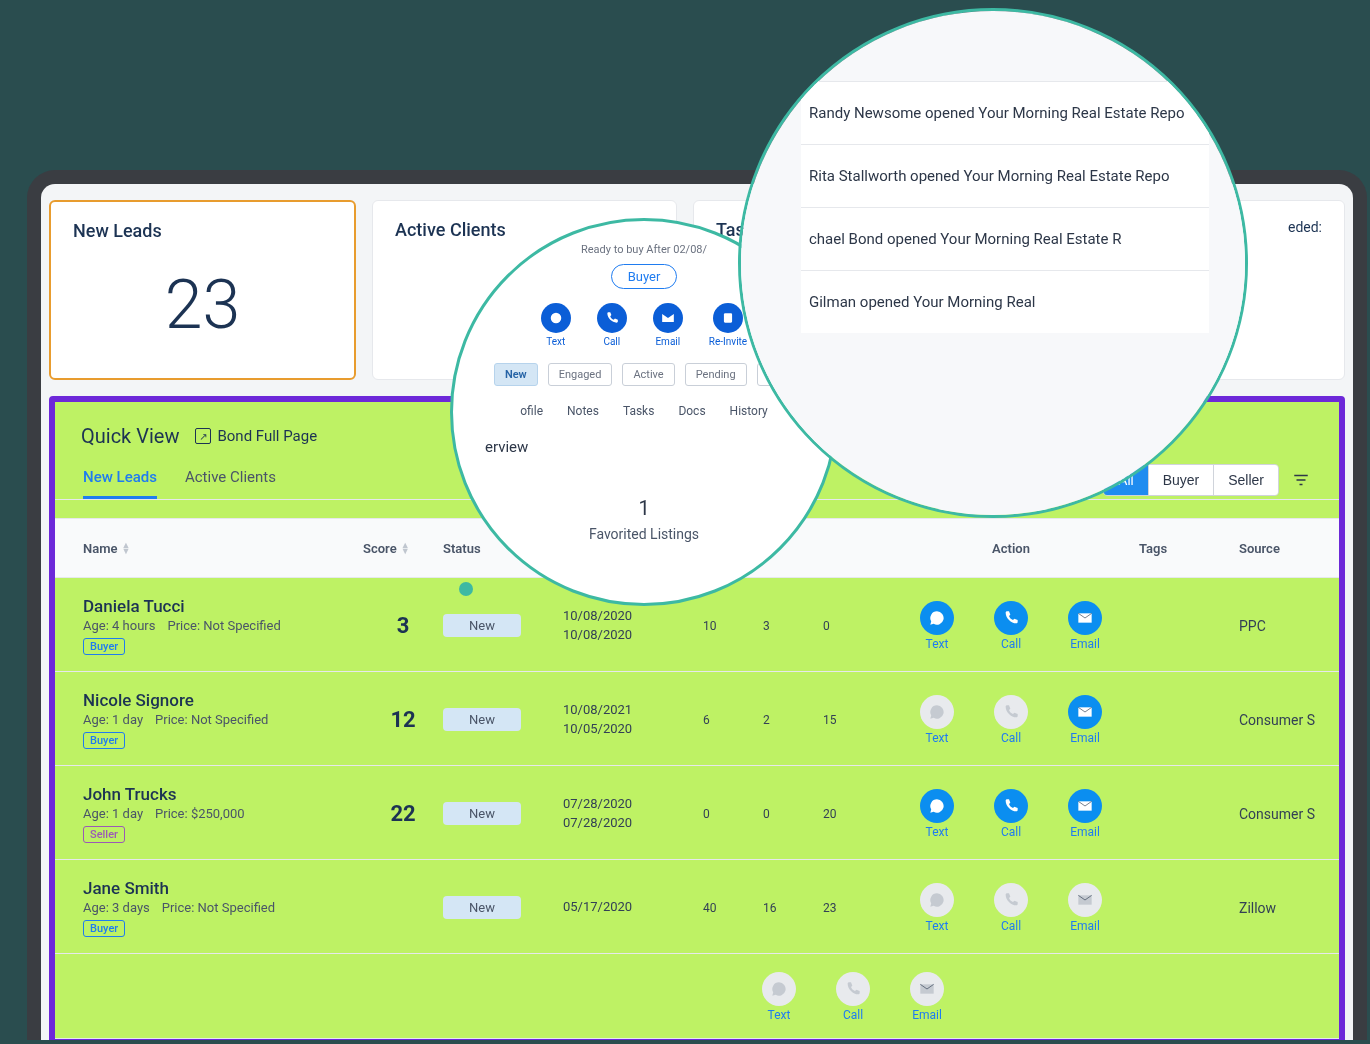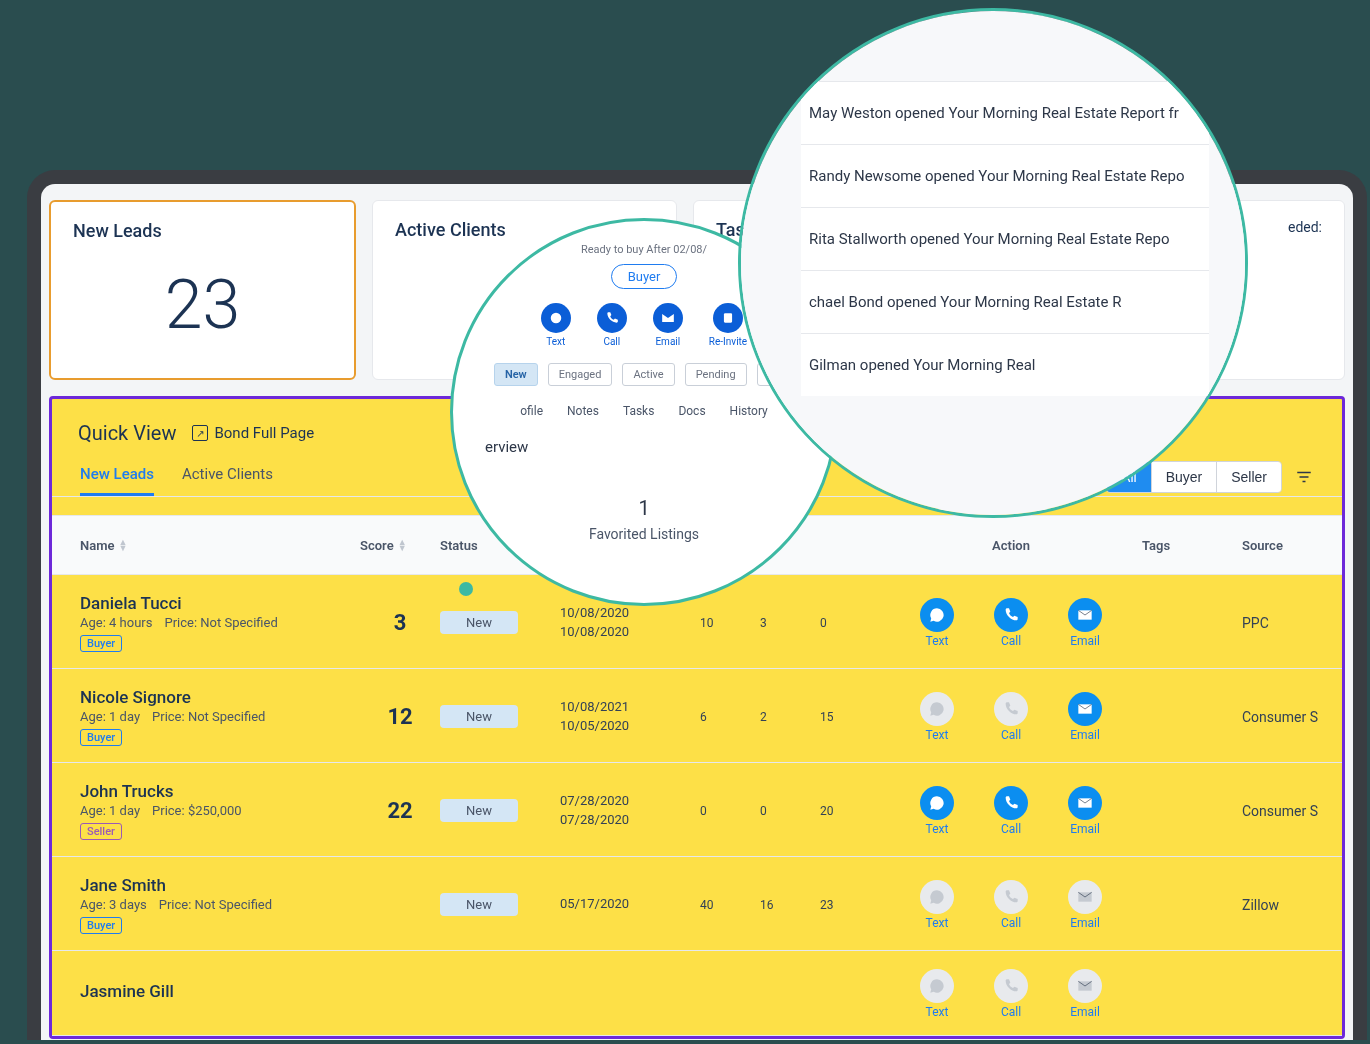--- a/index.html
+++ b/index.html
@@ -33,23 +33,23 @@
     border-radius: 6px;
     border: 1px solid #e6e8ec;
     flex: 1;
     padding: 18px 22px 30px 22px;
     min-height: 180px;
   }
   .card.highlight { border: 2px solid #e89c2e; }
   .card-title { font-size: 18px; color: #1c3353; font-weight: 500; }
   .card-value { font-size: 68px; color: #1c3353; font-weight: 300; text-align: center; margin-top: 24px; }
   .quickview {
-    background: #fde047;
+    background: #bef264;
     margin: 12px 8px;
-    border: 3px solid #6d28d9;
+    border: 6px solid #6d28d9;
     border-radius: 4px;
     min-height: 600px;
   }
   .qv-header {
     display: flex; align-items: center; gap: 16px;
     padding: 22px 26px 8px 26px;
   }
   .qv-title { font-size: 20px; color: #1c3353; }
   .qv-full { display: flex; align-items: center; gap: 6px; color: #1c3353; font-size: 15px; cursor: pointer; }
   .qv-full .icn { width: 16px; height: 16px; border: 1.5px solid #1c3353; border-radius: 2px; display: flex; align-items: center; justify-content: center; font-size: 10px; }
@@ -444,28 +444,20 @@
                   <path d="M2 5l10 7 10-7" fill="none" stroke="currentColor"></path>
                 </svg>
               </span>
               <span class="lbl">Email</span>
             </div>
     </div>
     <div></div>
     <div class="src">Zillow</div>
   </div>
         <div class="row">
-    <div>
-      <div class="lead-name">Jasmine Gill</div>
-      <div class="meta-row">
-        <span class="lead-meta"></span>
-        <span class="lead-meta"></span>
-      </div>
-
-    </div>
     <div class="score-val"></div>
     <div></div>
     <div class="dates"><br></div>
     <div class="num-cell"></div>
     <div class="num-cell"></div>
     <div class="num-cell"></div>
     <div class="actions">
       <div class="act off">
               <span class="circ">
                 <svg viewBox="0 0 24 24">
@@ -557,21 +549,20 @@
     <div class="sb-fav">
       <div class="n">1</div>
       <div class="t">Favorited Listings</div>
     </div>
   </div>
 </div>
 
 <div class="bubble bubble-big">
   <div class="bb-pad">
     <div class="bb-list" id="bb-items">
-        <div class="bb-item">May Weston opened Your Morning Real Estate Report fr</div>
         <div class="bb-item">Randy Newsome opened Your Morning Real Estate Repo</div>
         <div class="bb-item">Rita Stallworth opened Your Morning Real Estate Repo</div>
         <div class="bb-item">chael Bond opened Your Morning Real Estate R</div>
         <div class="bb-item">Gilman opened Your Morning Real</div>
       </div>
   </div>
 </div>
 
 <div class="connector">
     <div class="dot"></div>

